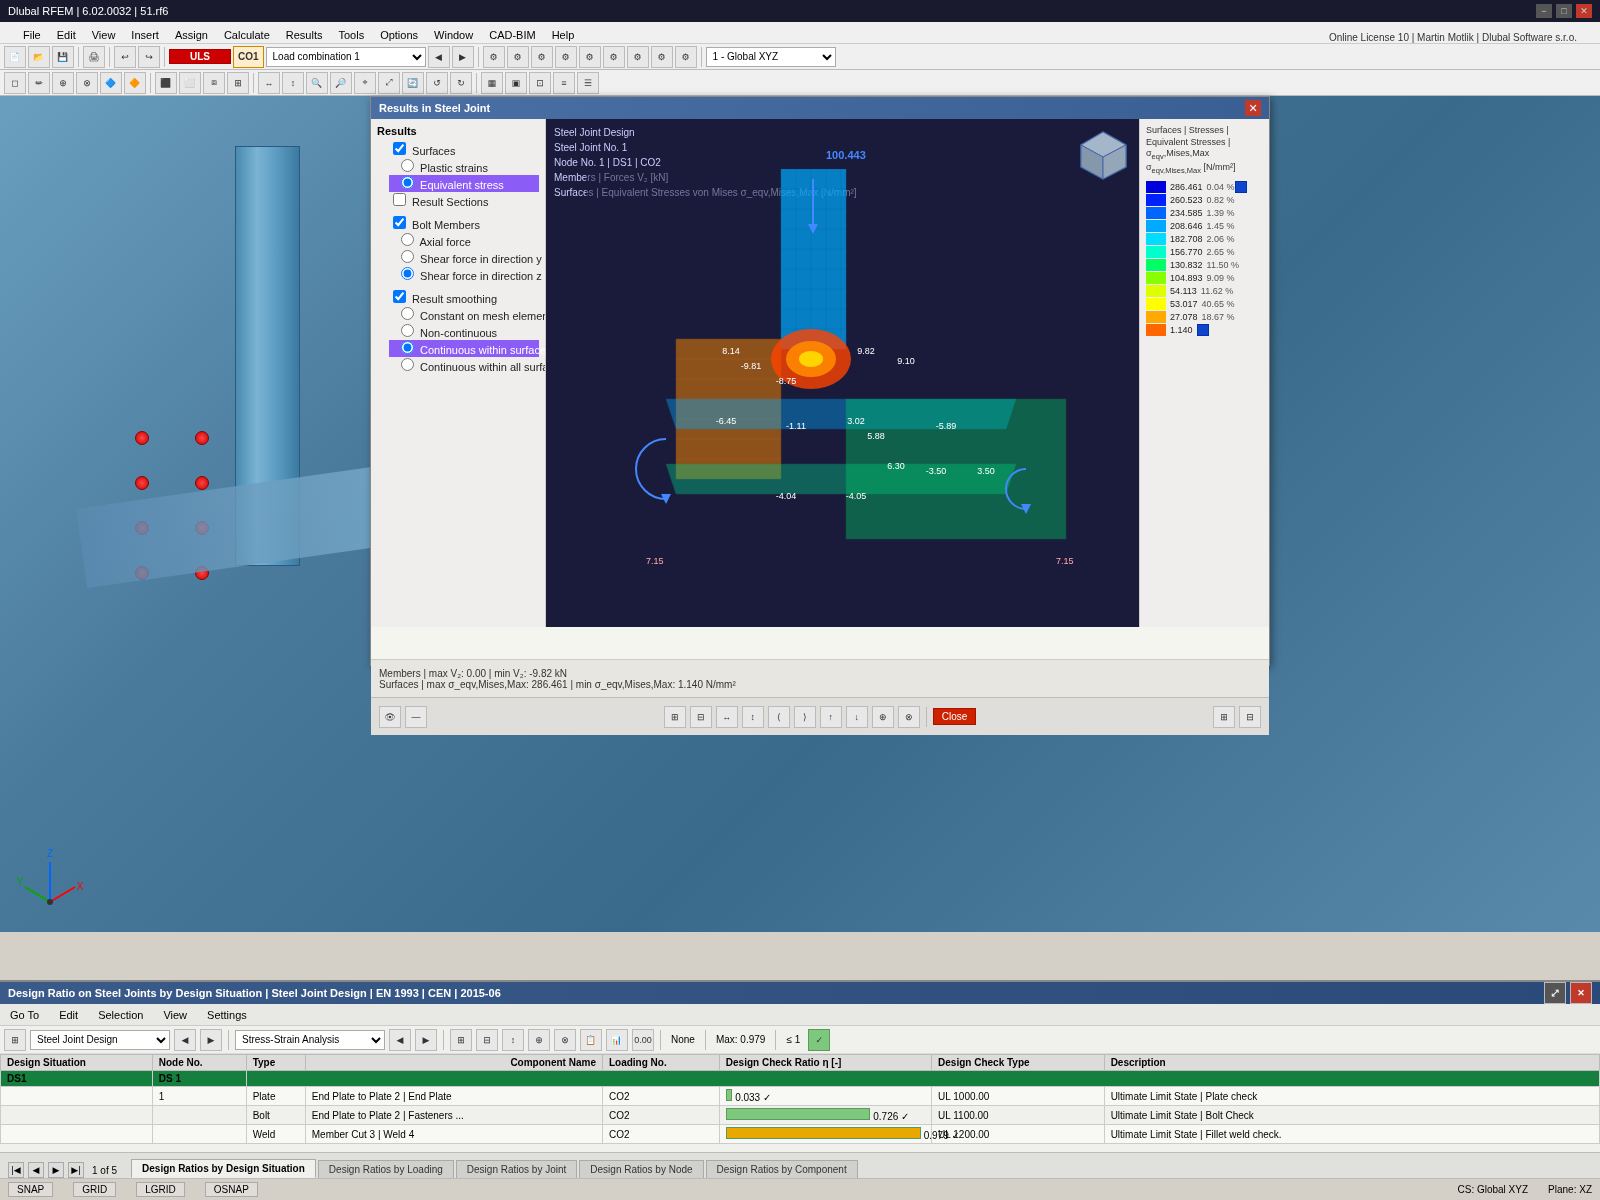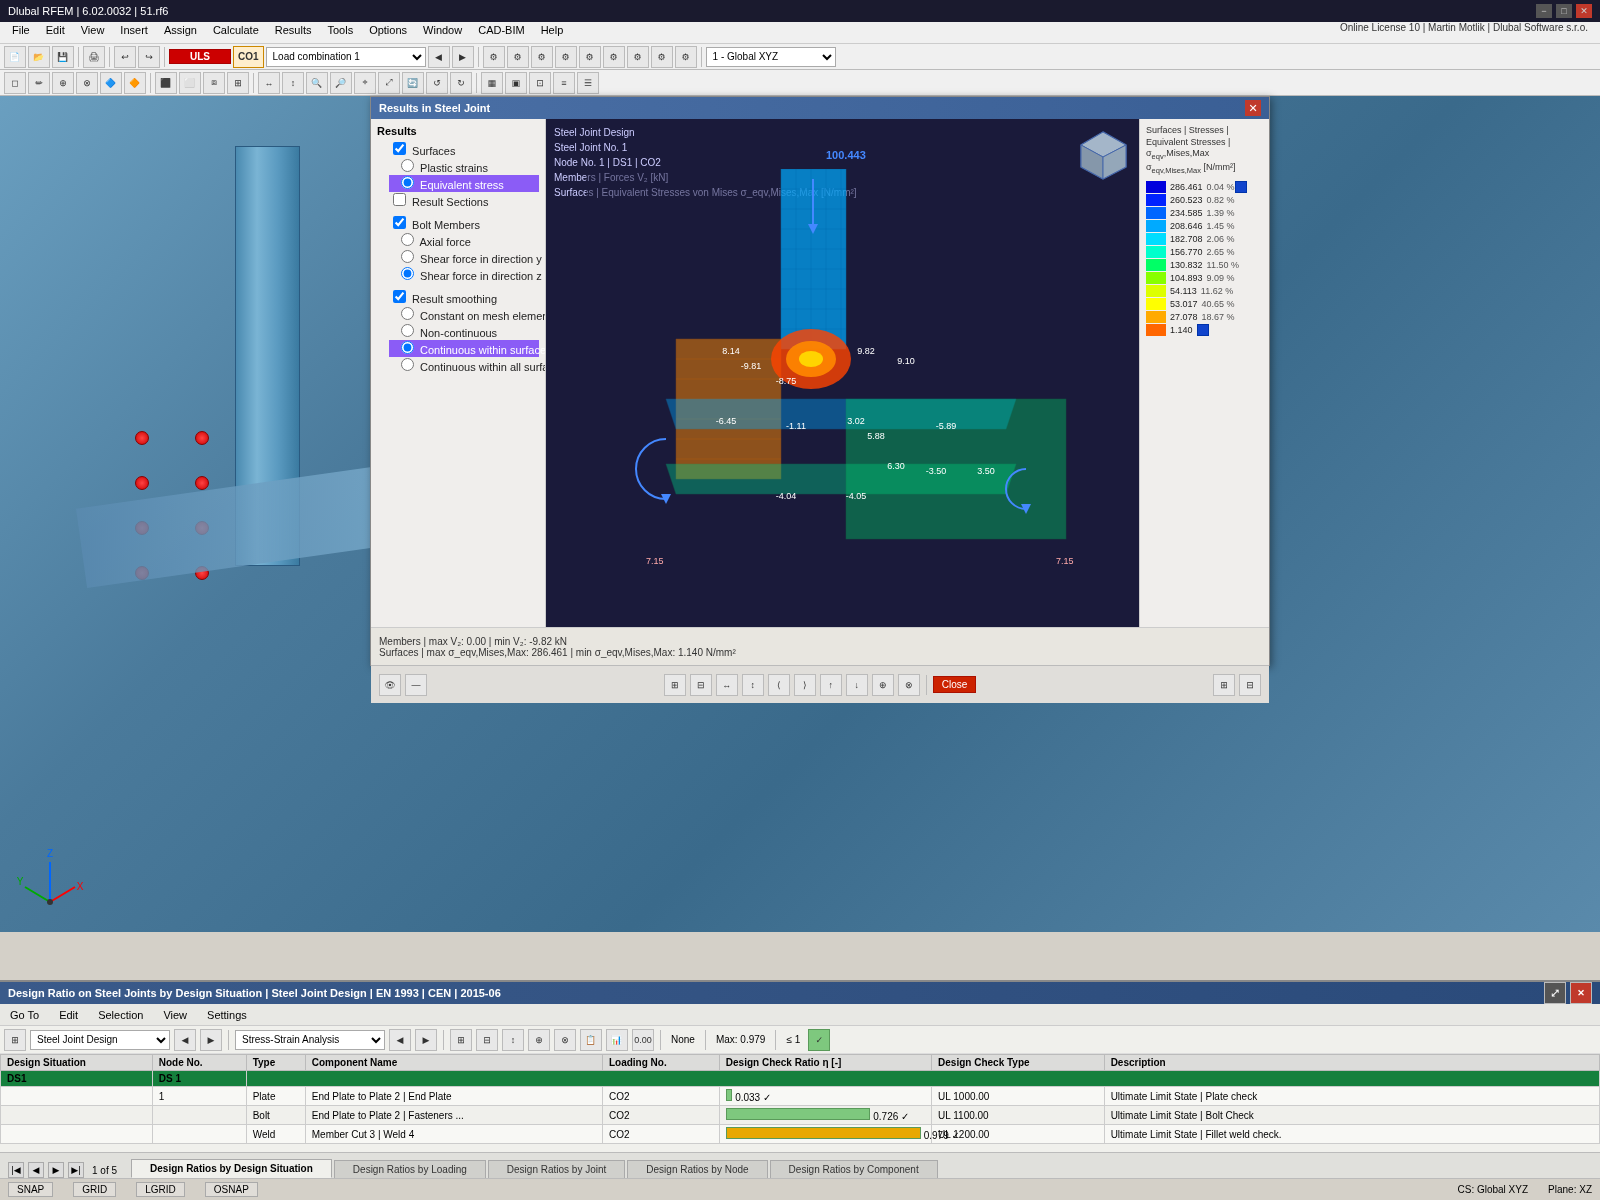--- a/index.html
+++ b/index.html
@@ -5,21 +5,21 @@
     * { margin: 0; padding: 0; box-sizing: border-box; }
     body { font-family: 'Segoe UI', Tahoma, Geneva, Verdana, sans-serif; font-size: 11px; background: #d4d0c8; overflow: hidden; width: 1600px; height: 1200px; }
     
     
     #title-bar { background: #1a1a2e; color: white; height: 22px; display: flex; align-items: center; justify-content: space-between; padding: 0 8px; }
     #title-bar .controls { display: flex; gap: 4px; }
     #title-bar .controls span { width: 16px; height: 14px; background: #555; display: inline-flex; align-items: center; justify-content: center; font-size: 9px; cursor: pointer; color: #ccc; }
     #title-bar .controls span:last-child { background: #c0392b; }
 
     
-    #menu-bar { background: #f0f0f0; height: 22px; display: flex; align-items: flex-start; padding: 0 4px; border-bottom: 1px solid #ccc; }
+    #menu-bar { background: #f0f0f0; height: 22px; display: flex; align-items: flex-end; padding: 0 15px; border-bottom: 1px solid #ccc; }
     #menu-bar .menu-item { padding: 2px 8px; font-size: 11px; cursor: pointer; color: #000; }
 
     
     .toolbar-row { background: #f0f0f0; height: 26px; display: flex; align-items: center; padding: 1px 4px; border-bottom: 1px solid #bbb; gap: 2px; flex-wrap: wrap; overflow: hidden; }
     .toolbar-btn { width: 22px; height: 22px; background: #e8e8e8; border: 1px solid #bbb; display: inline-flex; align-items: center; justify-content: center; cursor: pointer; font-size: 9px; color: #333; }
     .toolbar-sep { width: 1px; height: 20px; background: #bbb; margin: 0 2px; }
     .toolbar-badge { background: #cc0000; color: white; padding: 1px 20px; font-size: 10px; font-weight: bold; border: 1px solid #aa0000; }
     .toolbar-combo { height: 20px; border: 1px solid #aaa; background: white; font-size: 10px; padding: 0 2px; min-width: 120px; }
 
     
@@ -65,21 +65,21 @@
     
     
     .legend-panel { width: 130px; background: #f0eeec; border-left: 1px solid #ccc; padding: 6px; font-size: 10px; }
     .legend-title { font-size: 9px; color: #333; margin-bottom: 0; line-height: 1.3; }
     .legend-bar { display: flex; align-items: center; margin-bottom: 1px; }
     .legend-color { width: 20px; height: 12px; margin-right: 4px; }
     .legend-value { font-size: 9px; color: #222; }
     .legend-pct { font-size: 9px; color: #555; margin-left: 4px; }
     
     
-    .panel-status { height: 38px; background: #e8e6e0; border-top: 1px solid #ccc; padding: 3px 8px; font-size: 10px; color: #333; display: flex; flex-direction: column; justify-content: center; }
+    .panel-status { height: 38px; background: #e8e6e0; border-top: 1px solid #ccc; padding: 3px 8px; font-size: 10px; color: #333; display: flex; flex-direction: column; justify-content: center; margin-top: 32px; }
     
     
     .panel-footer { height: 38px; background: #e0deda; border-top: 1px solid #bbb; display: flex; align-items: center; padding: 0 8px; gap: 4px; justify-content: space-between; }
 
     
     #design-panel { position: absolute; bottom: 0; left: 0; right: 0; height: 220px; background: #f0f0ec; border-top: 2px solid #888; }
     #design-panel-titlebar { background: linear-gradient(90deg, #3a5a8a, #2a4a7a); color: white; height: 22px; display: flex; align-items: center; justify-content: space-between; padding: 0 8px; font-size: 11px; font-weight: bold; }
     #design-panel-menu { background: #e8e8e4; height: 22px; display: flex; align-items: center; padding: 0 4px; border-bottom: 1px solid #ccc; gap: 8px; }
     #design-panel-menu span { font-size: 11px; cursor: pointer; padding: 2px 6px; }
     #design-panel-toolbar { background: #f0f0ec; height: 28px; display: flex; align-items: center; padding: 0 4px; border-bottom: 1px solid #ddd; gap: 4px; }
@@ -87,21 +87,21 @@
     #design-table { width: 100%; border-collapse: collapse; font-size: 11px; }
     #design-table th { background: #dcdcda; border: 1px solid #bbb; padding: 2px 6px; font-weight: bold; text-align: left; font-size: 10px; white-space: nowrap; }
     #design-table td { border: 1px solid #ccc; padding: 2px 6px; white-space: nowrap; font-size: 10px; }
     #design-table tr:nth-child(even) td { background: #f8f8f5; }
     #design-table .group-row td { background: #15803d; font-weight: bold; }
     .ratio-bar-cell { position: relative; min-width: 80px; }
     .ratio-bar { height: 12px; background: #7ec87e; border: 1px solid #5a9a5a; display: inline-block; }
     
     
     #bottom-tabs { position: absolute; bottom: 22px; left: 0; right: 0; height: 26px; background: #e0e0dc; border-top: 1px solid #bbb; display: flex; align-items: flex-end; padding: 0 8px; gap: 2px; }
-    .btab { padding: 3px 18px; background: #d0d0cc; border: 1px solid #aaa; border-bottom: none; font-size: 10px; cursor: pointer; color: #333; }
+    .btab { padding: 3px 10px; background: #d0d0cc; border: 1px solid #aaa; border-bottom: none; font-size: 10px; cursor: pointer; color: #333; }
     .btab.active { background: #f0f0ec; color: #000; font-weight: bold; border-bottom: 1px solid #f0f0ec; }
     
     
     #status-bar { position: absolute; bottom: 0; left: 0; right: 0; height: 22px; background: #d4d0c8; border-top: 1px solid #bbb; display: flex; align-items: center; padding: 0 8px; gap: 20px; font-size: 10px; }
     .status-item { padding: 1px 8px; border: 1px solid #aaa; background: #e0ddd8; cursor: pointer; }
     
     
     .nav-btn { width: 16px; height: 16px; background: #ddd; border: 1px solid #aaa; display: inline-flex; align-items: center; justify-content: center; font-size: 9px; cursor: pointer; }
     
     
@@ -539,21 +539,21 @@
     <span class="toolbar-btn" style="background:#7ec87e;border:1px solid #5a9a5a;">✓</span>
   </div>
 
   <div style="overflow:auto; height:calc(100% - 22px - 22px - 28px - 26px - 22px);">
     <table id="design-table">
       <thead>
         <tr>
           <th>Design Situation</th>
           <th>Node No.</th>
           <th>Type</th>
-          <th style="min-width:180px;">Component Name</th>
+          <th style="min-width:180px;text-align:right;">Component Name</th>
           <th>Loading No.</th>
           <th style="min-width:120px;">Design Check Ratio η [-]</th>
           <th>Design Check Type</th>
           <th style="min-width:300px;">Description</th>
         </tr>
       </thead>
       <tbody>
 
         <tr class="group-row">
           <td>DS1</td>

